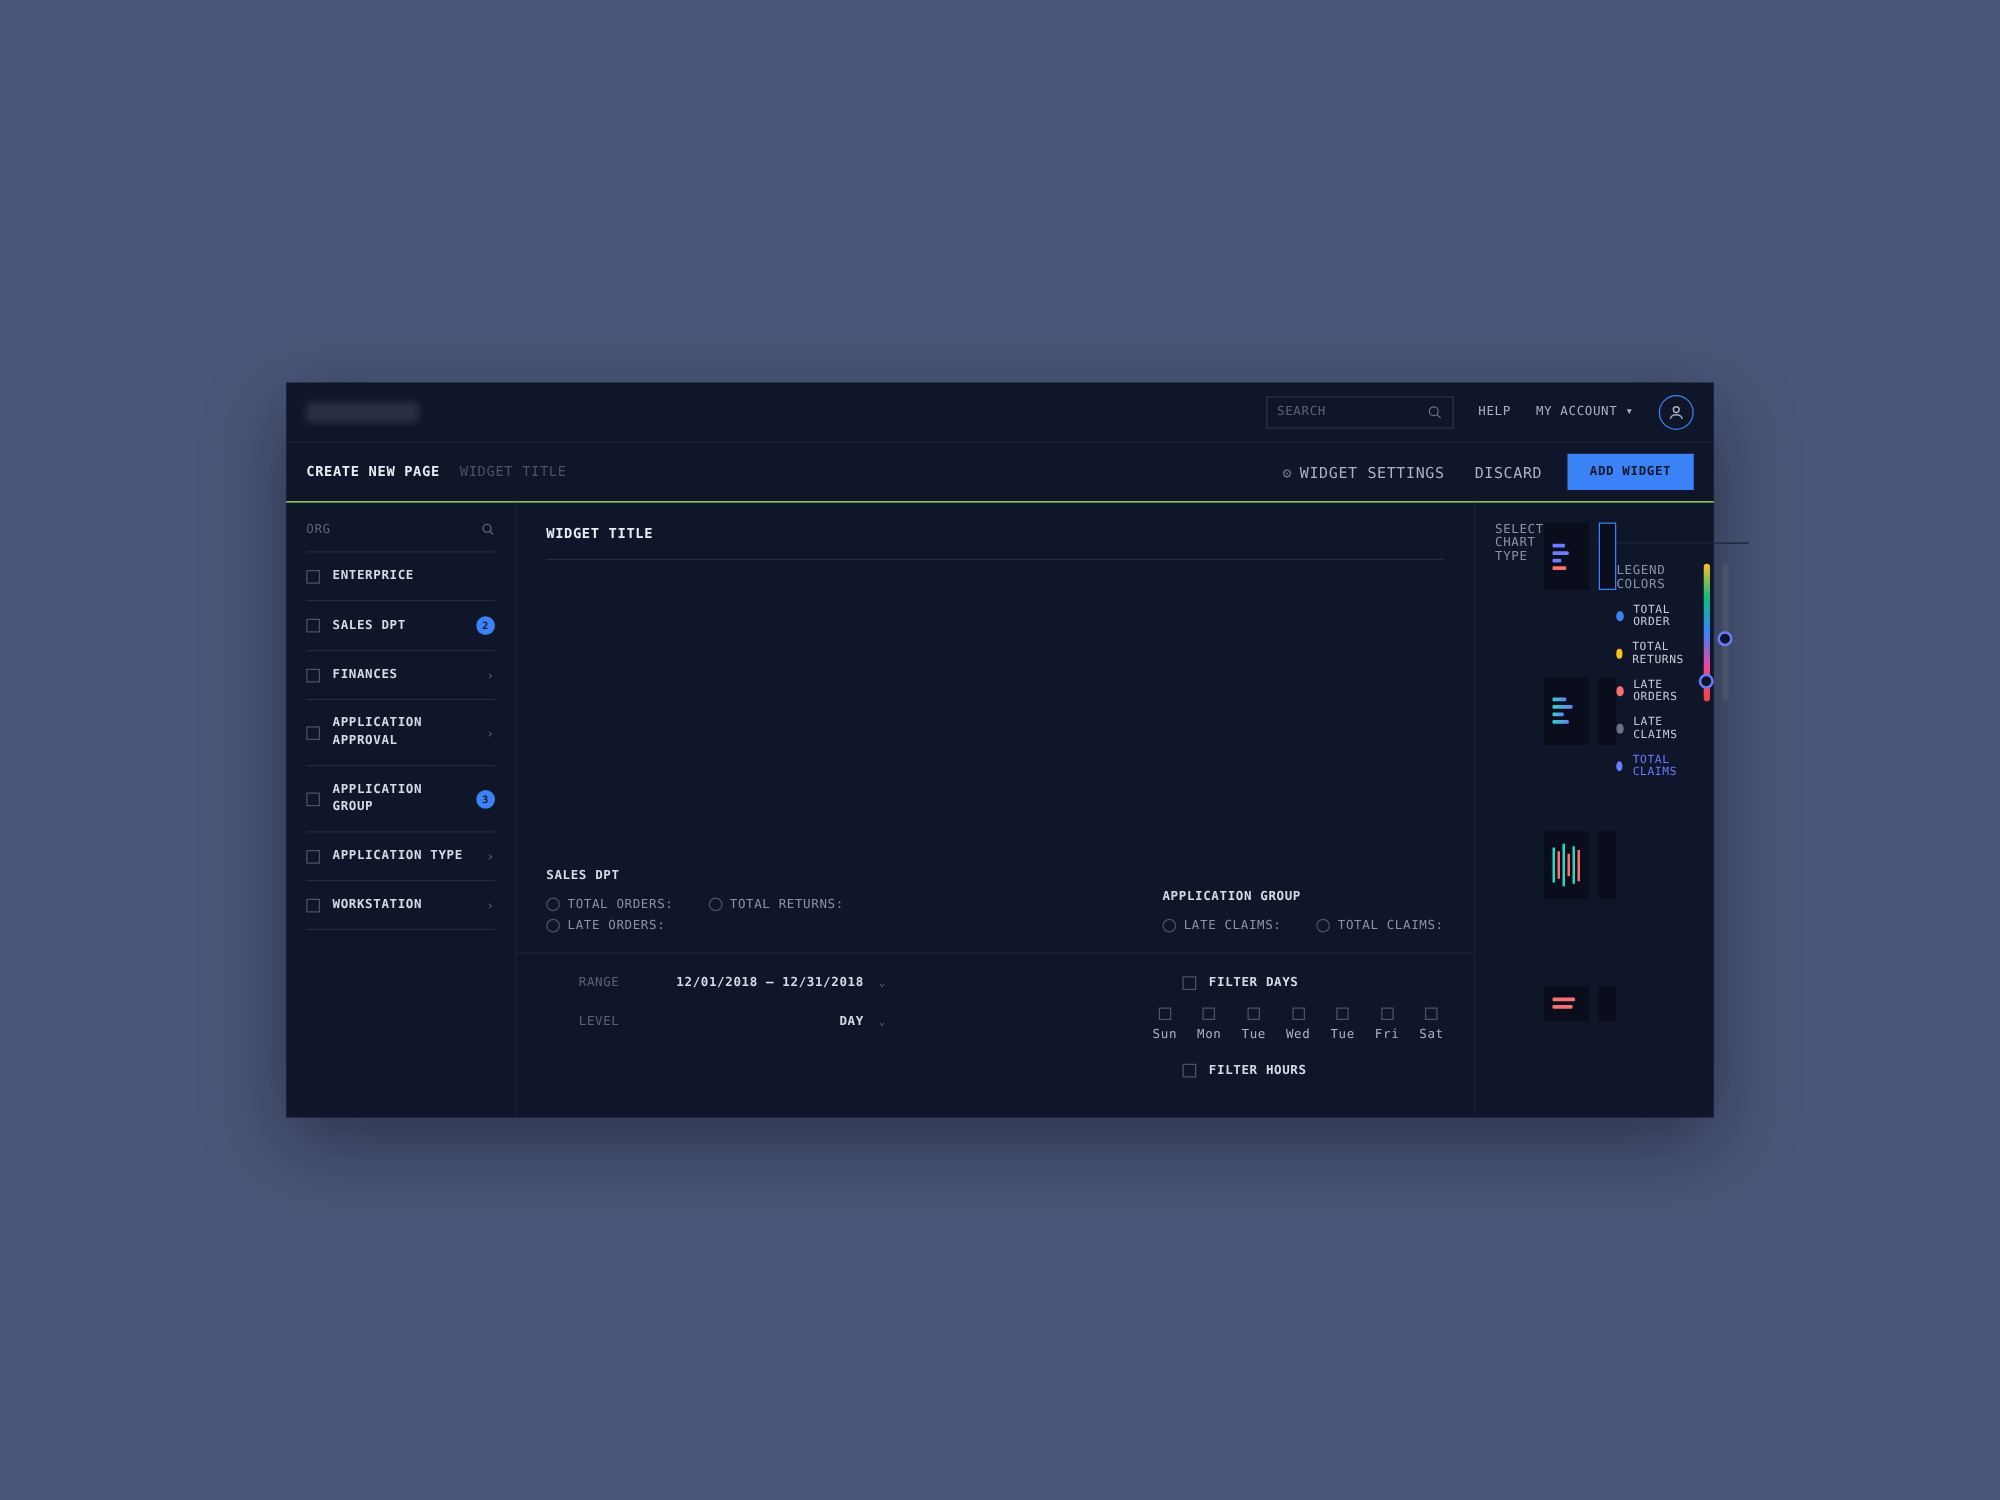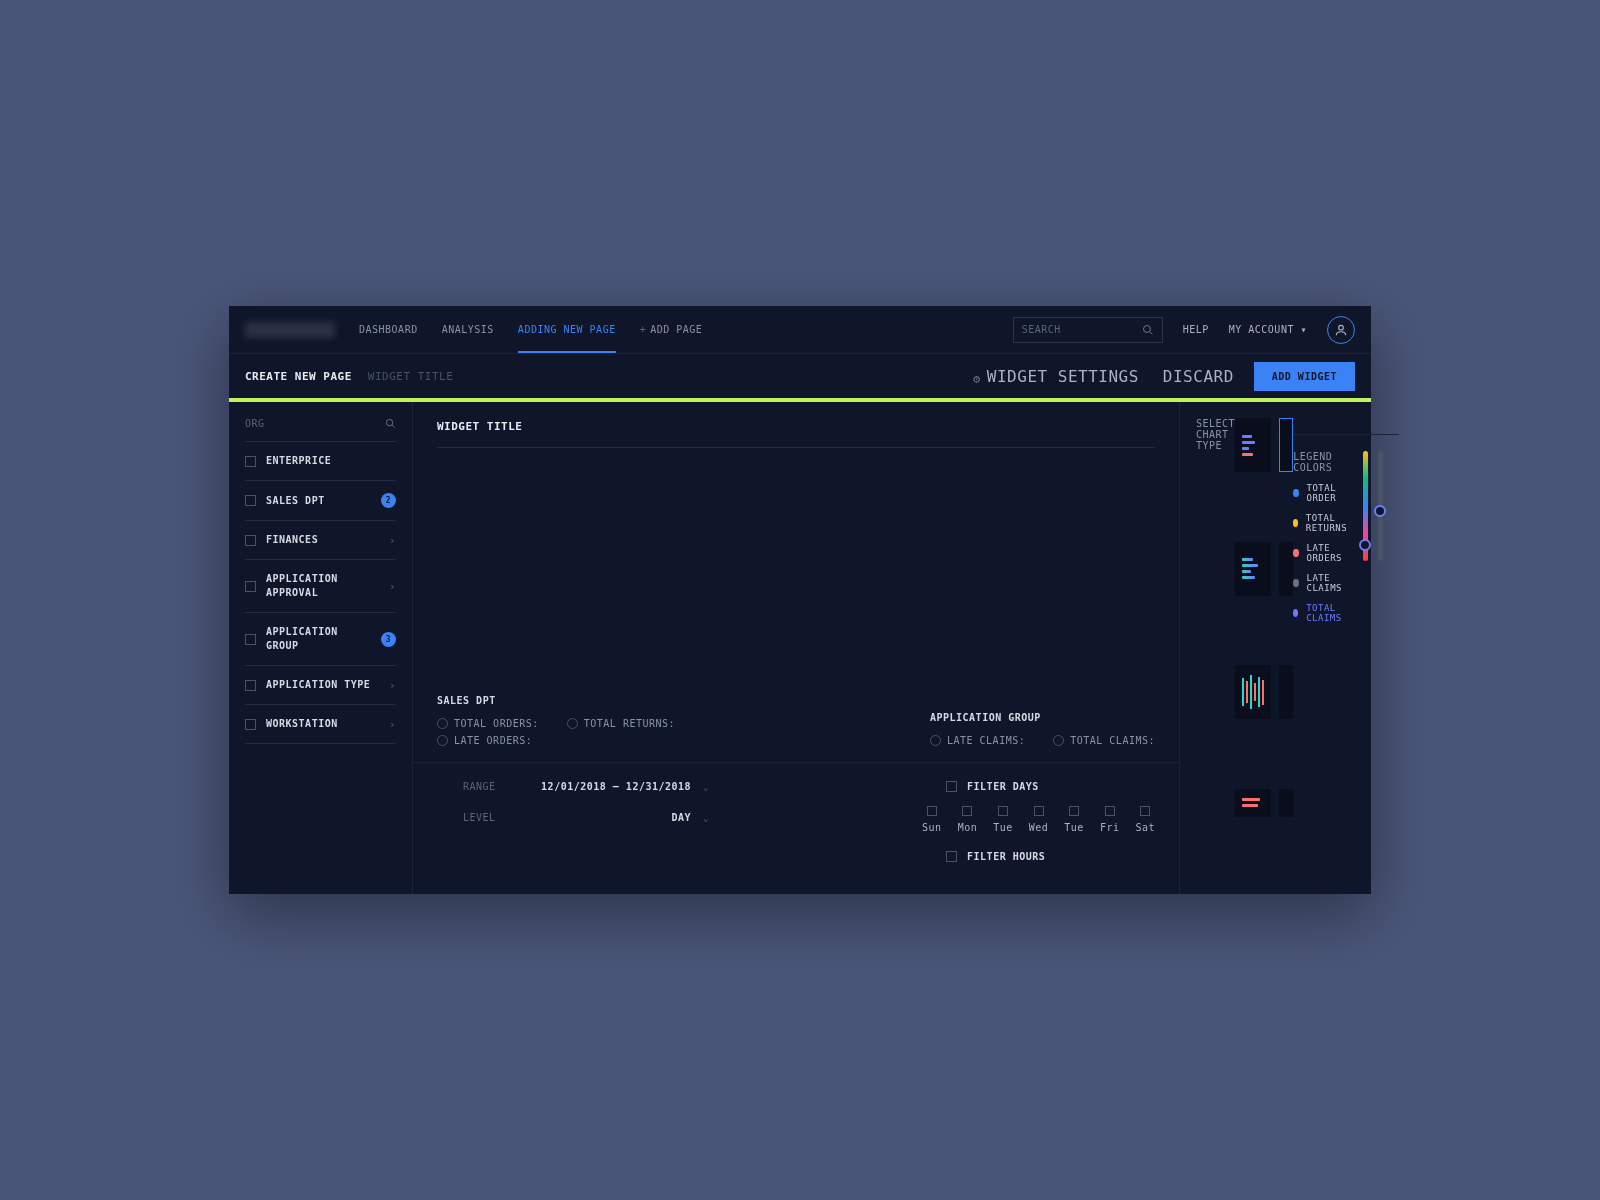--- a/index.html
+++ b/index.html
@@ -76,26 +76,26 @@
   border:1.5px solid #3b82f6;
   display:flex; align-items:center; justify-content:center;
   color:#aab1c2;
 }
 
 
 .crumbbar {
   height:48px;
   display:flex; align-items:center;
   padding:0 16px;
-  border-bottom:4px solid #bef264;
+  border-bottom:1px solid #bef264;
 }
 .crumb { font-size:11px; font-weight:bold; color:#e8ecf4; text-transform:uppercase;}
 .crumb.dim { color:#4a5266; font-weight:normal; margin-left:16px;}
 .barbtn {
-  font-size:16px; text-transform:uppercase;
+  font-size:12px; text-transform:uppercase;
   color:#aab1c2; cursor:pointer;
   display:flex; align-items:flex-end; gap:6px;
 }
 .barbtn.gear::before {
   content:"⚙"; font-size:12px; color:#6a7388;
 }
 .addwidget {
   background:#3b82f6; color:#0f1629;
   font-size:10px; font-weight:bold;
   padding:9px 18px;
@@ -259,29 +259,20 @@
 
 svg { display:block; }
 </style>
 </head>
 <body>
 
 <div class="app">
 
   <div class="topnav">
     <div class="logo"></div>
-    <div class="navlinks">
-      <div class="navlink">DASHBOARD</div>
-      <div class="navlink">ANALYSIS</div>
-      <div class="navlink active">ADDING NEW PAGE</div>
-      <div class="navlink">
-          <span class="plus">+</span>
-          <span>ADD PAGE</span>
-        </div>
-    </div>
     <div class="spacer"></div>
     <div class="searchbox">
       <span>SEARCH</span>
       <span class="sicon">
         <svg width="12" height="12" viewBox="0 0 24 24" fill="none" stroke="#6a7388" stroke-width="2">
             <circle cx="10" cy="10" r="7"></circle>
             <line x1="21" y1="21" x2="15" y2="15"></line>
           </svg>
       </span>
     </div>

